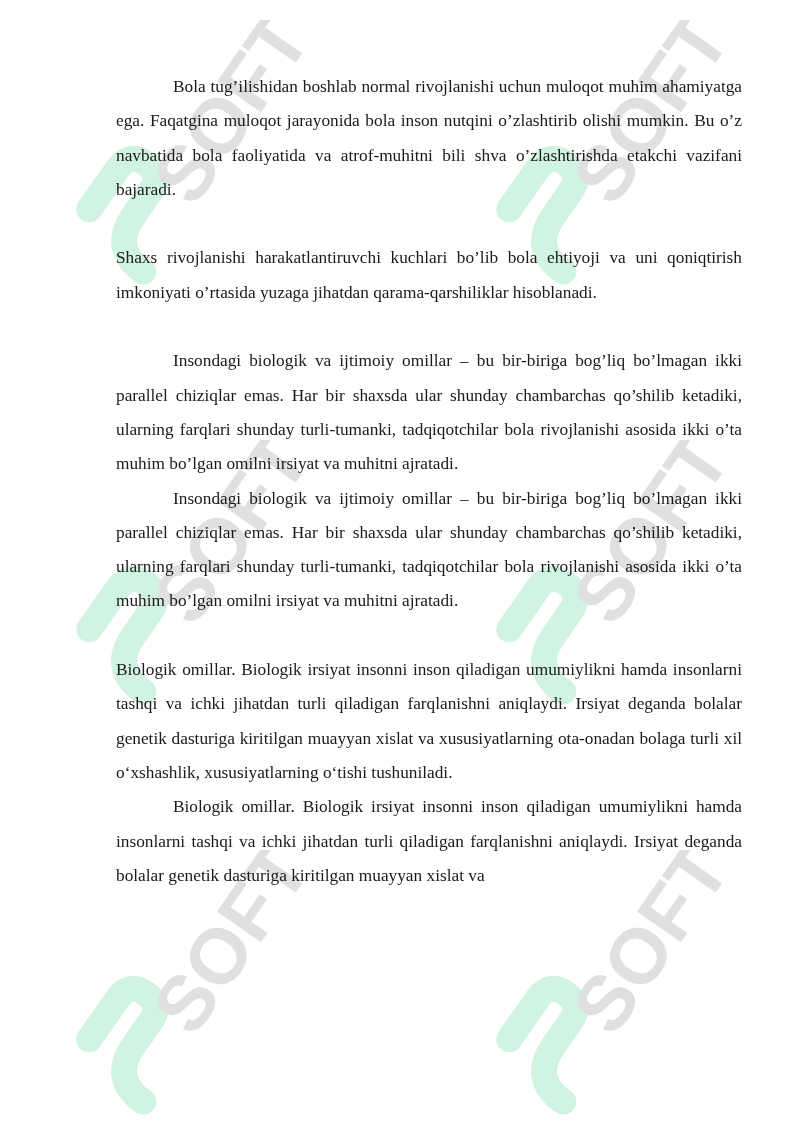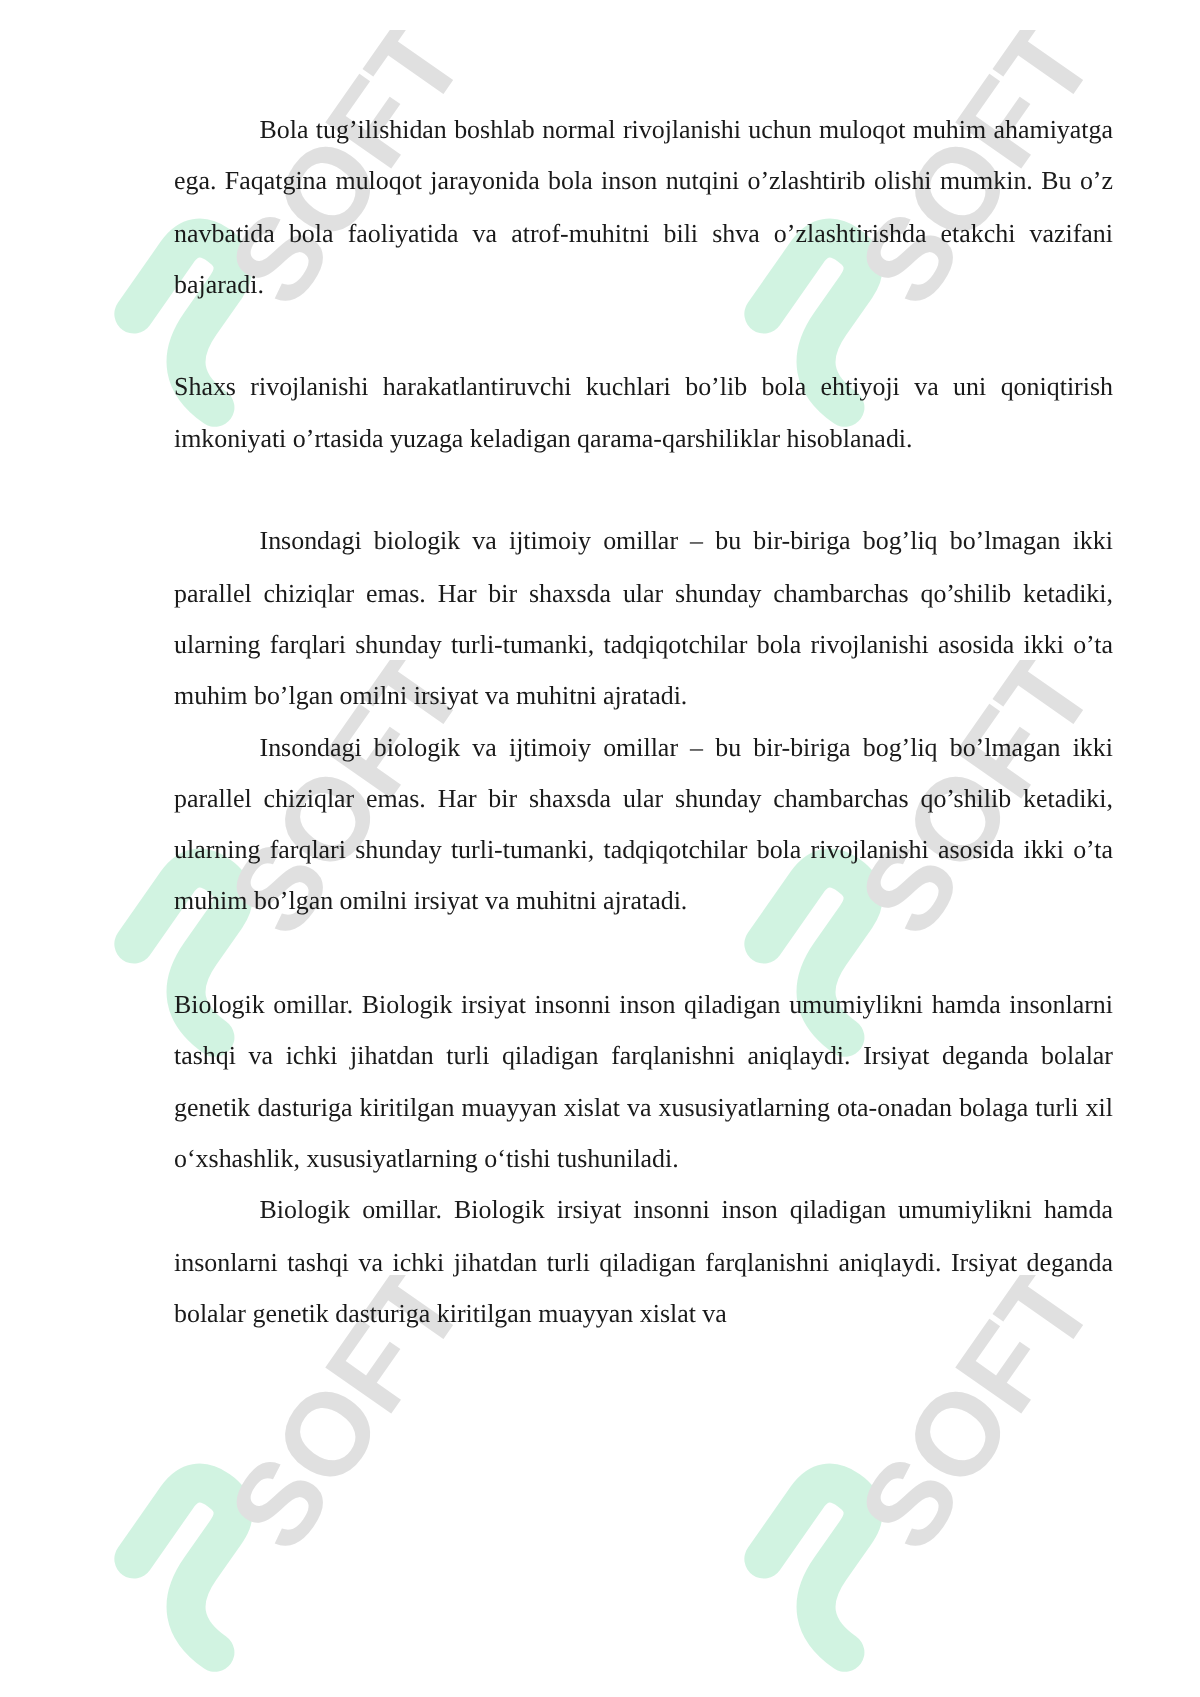--- a/index.html
+++ b/index.html
@@ -85,20 +85,20 @@
     <g transform="rotate(-55 150 150)">
       <path d="M40 170 q0 -40 40 -40 h30 q20 0 20 -20 q0 -20 -20 -20 h-50" fill="none" stroke="#c6f0d9" stroke-width="26" stroke-linecap="round" opacity="0.8"></path>
       <text x="120" y="175" font-family="Liberation Sans, sans-serif" font-weight="bold" font-size="78" fill="#e0e0e0">SOFT</text>
     </g>
   </svg>
 </div>
 
 <div class="page">
   <p class="para indent">Bola tug’ilishidan boshlab normal rivojlanishi uchun muloqot muhim ahamiyatga ega. Faqatgina muloqot jarayonida bola inson nutqini o’zlashtirib olishi mumkin. Bu o’z navbatida bola faoliyatida va atrof-muhitni bili shva o’zlashtirishda etakchi vazifani bajaradi.</p>
   <div class="gap"></div>
-  <p class="para">Shaxs rivojlanishi harakatlantiruvchi kuchlari bo’lib bola ehtiyoji va uni qoniqtirish imkoniyati o’rtasida yuzaga keladigan qarama-qarshiliklar hisoblanadi.</p>
+  <p class="para">Shaxs rivojlanishi harakatlantiruvchi kuchlari bo’lib bola ehtiyoji va uni qoniqtirish imkoniyati o’rtasida yuzaga jihatdan qarama-qarshiliklar hisoblanadi.</p>
   <div class="gap"></div>
   <p class="para indent">Insondagi biologik va ijtimoiy omillar – bu bir-biriga bog’liq bo’lmagan ikki parallel chiziqlar emas. Har bir shaxsda ular shunday chambarchas qo’shilib ketadiki, ularning farqlari shunday turli-tumanki, tadqiqotchilar bola rivojlanishi asosida ikki o’ta muhim bo’lgan omilni irsiyat va muhitni ajratadi.</p>
   <p class="para indent">Insondagi biologik va ijtimoiy omillar – bu bir-biriga bog’liq bo’lmagan ikki parallel chiziqlar emas. Har bir shaxsda ular shunday chambarchas qo’shilib ketadiki, ularning farqlari shunday turli-tumanki, tadqiqotchilar bola rivojlanishi asosida ikki o’ta muhim bo’lgan omilni irsiyat va muhitni ajratadi.</p>
   <div class="gap"></div>
   <p class="para">Biologik omillar. Biologik irsiyat insonni inson qiladigan umumiylikni hamda insonlarni tashqi va ichki jihatdan turli qiladigan farqlanishni aniqlaydi. Irsiyat deganda bolalar genetik dasturiga kiritilgan muayyan xislat va xususiyatlarning ota-onadan bolaga turli xil o‘xshashlik, xususiyatlarning o‘tishi tushuniladi.</p>
   <p class="para indent">Biologik omillar. Biologik irsiyat insonni inson qiladigan umumiylikni hamda insonlarni tashqi va ichki jihatdan turli qiladigan farqlanishni aniqlaydi. Irsiyat deganda bolalar genetik dasturiga kiritilgan muayyan xislat va</p>
 </div>
 
 </body></html>

